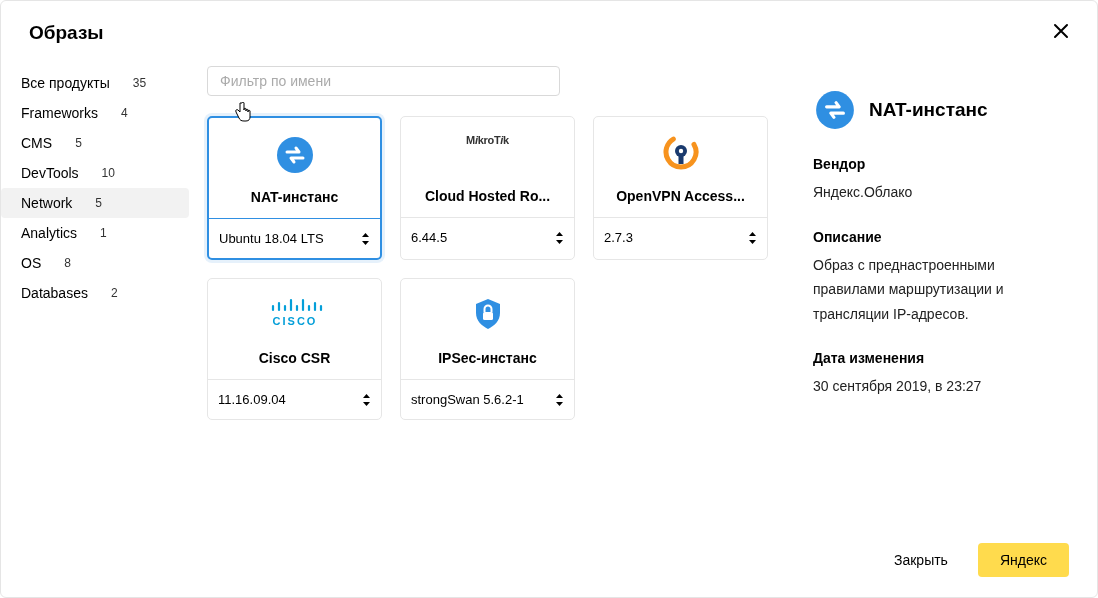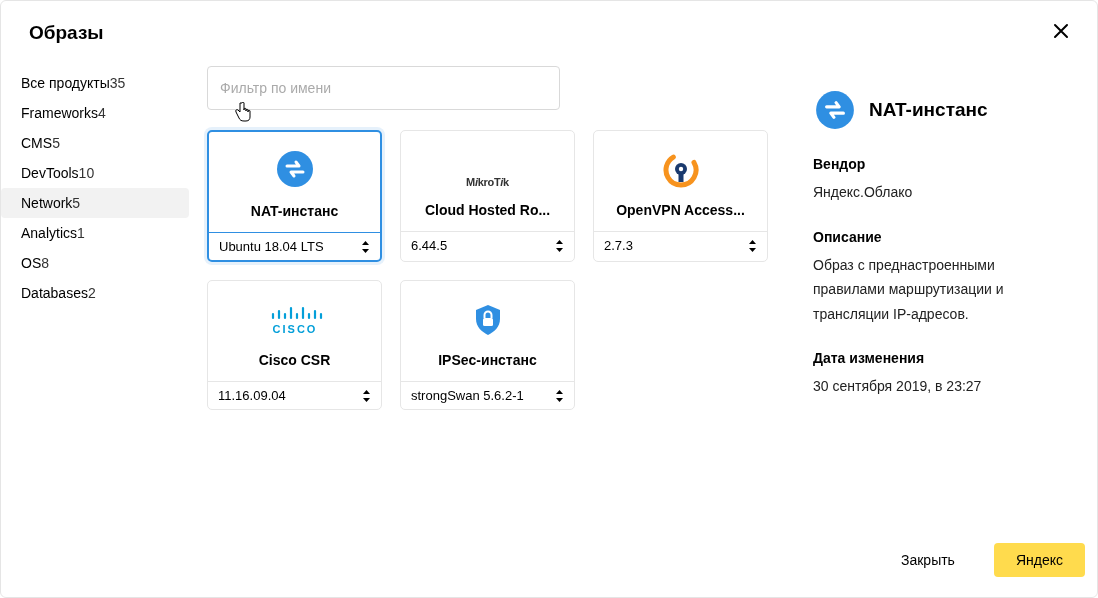--- a/index.html
+++ b/index.html
@@ -51,29 +51,30 @@
       padding: 7px 16px 7px 20px;
       font-size: 14px;
       cursor: pointer;
       border-radius: 4px;
     }
     .sidebar-item.active {
       background: #f2f2f2;
     }
     .sidebar-count {
       color: #333;
-      font-size: 14px;
+      font-size: 12px;
+      margin-left: 23px;
     }
     .main {
       flex: 1;
       padding: 6px 0 0 18px;
     }
     .filter-input {
       width: 353px;
-      height: 44px;
+      height: 30px;
       border: 1px solid #d9d9d9;
       border-radius: 4px;
       padding: 0 12px;
       font-size: 14px;
       font-family: inherit;
       background: #fff;
     }
     .filter-input::placeholder { color: #aaa; }
     .cards {
       display: flex;
@@ -99,36 +100,36 @@
       display: flex;
       flex-direction: column;
       align-items: center;
       justify-content: center;
       gap: 14px;
       padding: 10px 8px 6px;
     }
     .card-logo {
       height: 40px;
       display: flex;
-      align-items: flex-end;
+      align-items: flex-start;
       justify-content: center;
     }
     .card-title {
       font-size: 14px;
       font-weight: 600;
       text-align: center;
       white-space: nowrap;
       overflow: hidden;
       text-overflow: ellipsis;
       width: 100%;
       padding: 0 6px;
     }
     .card-bottom {
       border-top: 1px solid #e6e6e6;
-      height: 28px;
+      height: 40px;
       display: flex;
       align-items: center;
       justify-content: space-between;
       padding: 0 10px;
       font-size: 13px;
     }
     .card.selected .card-bottom { border-top-color: #2f8fe2; }
     .version-arrows svg { display: block; }
     .detail-panel {
       width: 272px;
@@ -158,22 +159,22 @@
     }
     .detail-text {
       font-size: 14px;
       line-height: 1.75;
       color: #222;
     }
     .footer {
       display: flex;
       justify-content: flex-end;
       align-items: flex-start;
-      gap: 17px;
-      padding: 16px 12px 20px;
+      gap: 8px;
+      padding: 16px 28px 20px;
     }
     .btn {
       border: none;
       border-radius: 4px;
       padding: 9px 22px;
       font-size: 14px;
       font-family: inherit;
       cursor: pointer;
       background: transparent;
     }

